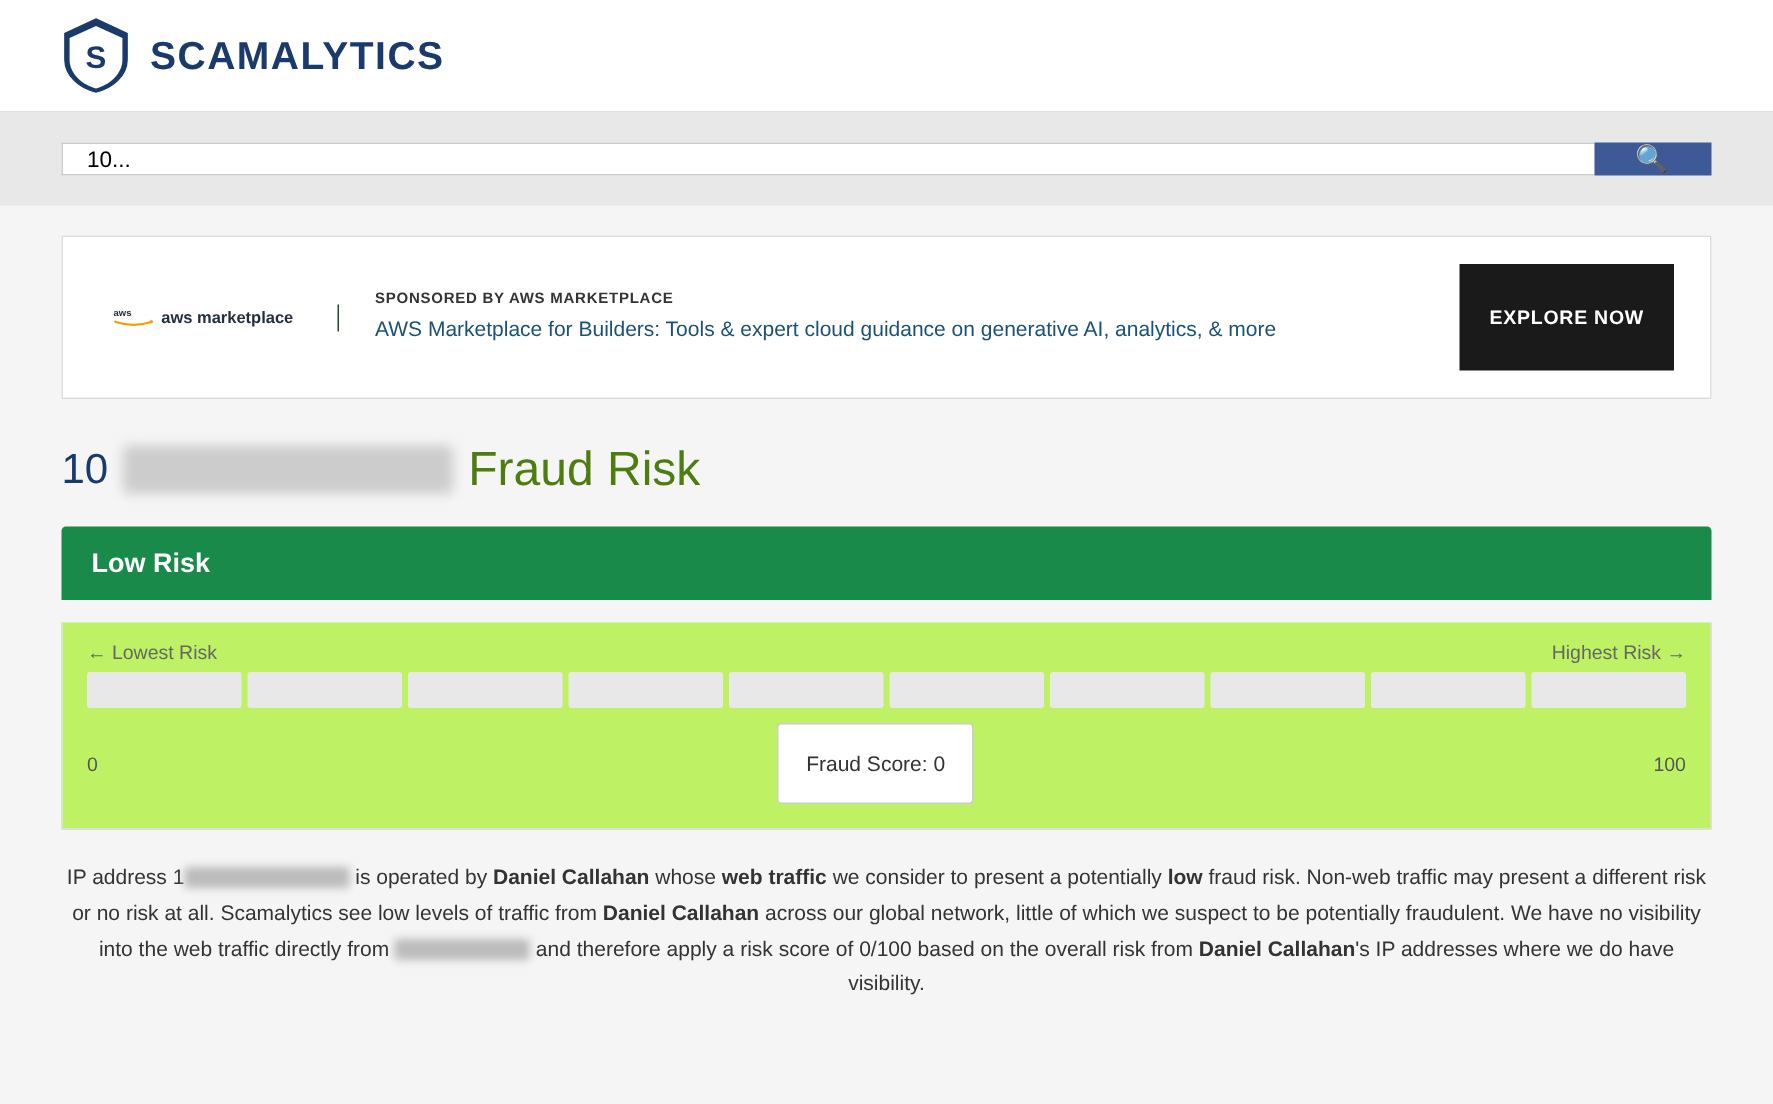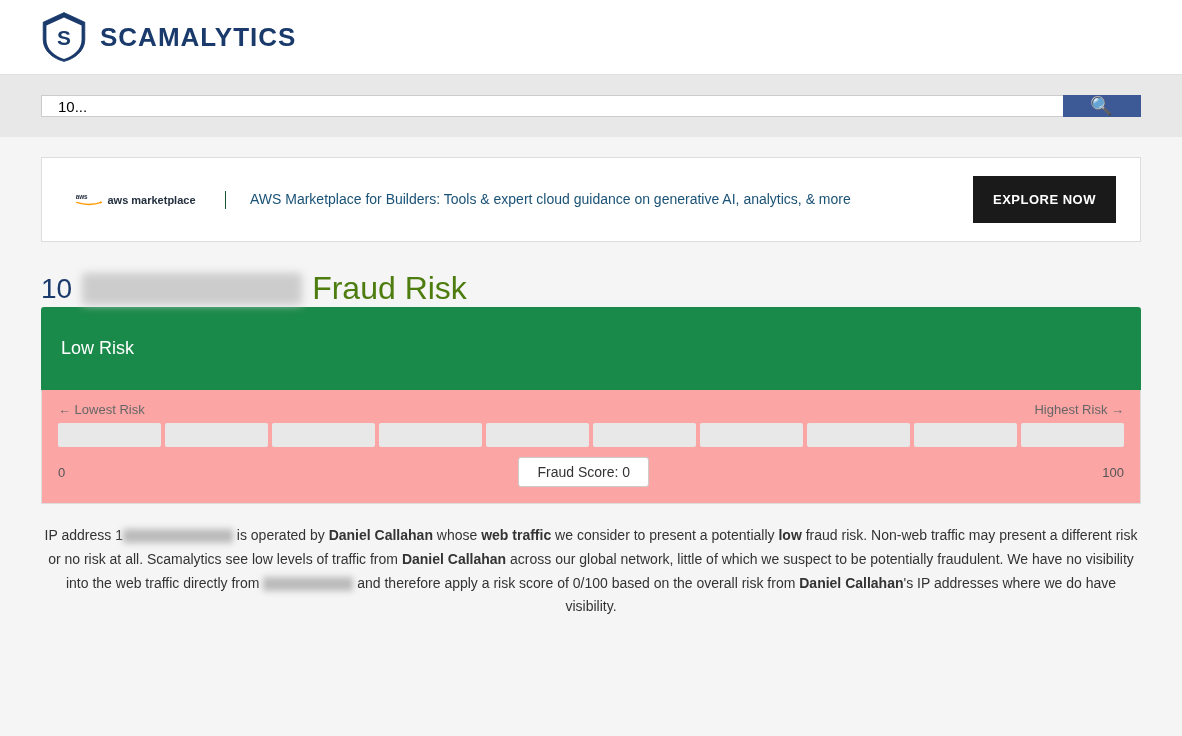--- a/index.html
+++ b/index.html
@@ -106,68 +106,70 @@
       margin-bottom: 4px;
     }
     .ad-description {
       font-size: 14px;
       color: #1a5276;
       line-height: 1.5;
     }
     .ad-cta {
       background: #1a1a1a;
       color: #fff;
-      padding: 16px 20px;
+      padding: 28px 20px;
       font-size: 13px;
       font-weight: bold;
       border: none;
       cursor: pointer;
       white-space: nowrap;
       letter-spacing: 0.5px;
     }
 
     
     .page-heading {
       font-size: 28px;
       font-weight: 400;
       color: #1a3a6b;
+      margin-bottom: 20px;
       display: flex;
       align-items: center;
       gap: 10px;
     }
     .heading-blurred {
       display: inline-block;
       background: #ccc;
       color: transparent;
       border-radius: 3px;
       filter: blur(4px);
       user-select: none;
       width: 220px;
       height: 32px;
       vertical-align: middle;
     }
 
     
     .risk-banner {
       background: #1a8a4a;
       color: #fff;
-      padding: 31px 20px;
+      padding: 14px 20px;
       font-size: 18px;
-      font-weight: normal;
+      font-weight: bold;
       margin-bottom: 0;
       border-radius: 3px 3px 0 0;
     }
 
     
     .risk-scale-container {
-      background: #fca5a5;
+      background: #bef264;
       border: 1px solid #ddd;
       border-top: none;
       padding: 12px 16px 16px 16px;
       margin-bottom: 20px;
+      margin-top: 15px;
     }
     .risk-labels {
       display: flex;
       justify-content: space-between;
       font-size: 13px;
       color: #666;
       margin-bottom: 6px;
     }
     .risk-bar-track {
       display: flex;
@@ -189,21 +191,21 @@
       font-size: 13px;
       color: #555;
     }
     .risk-score-max {
       font-size: 13px;
       color: #555;
     }
     .fraud-score-badge {
       background: #fff;
       border: 1px solid #ccc;
-      padding: 6px 18px;
+      padding: 18px 18px;
       font-size: 14px;
       color: #333;
       border-radius: 3px;
     }
 
     
     .description-para {
       font-size: 14px;
       color: #333;
       line-height: 1.7;
@@ -272,20 +274,21 @@
             <rect width="80" height="50" fill="white"></rect>
             <text x="2" y="22" font-size="18" font-weight="bold" fill="#232f3e" font-family="Arial">aws</text>
             <path d="M5 32 Q40 44 75 32" stroke="#ff9900" stroke-width="4" fill="none" stroke-linecap="round"></path>
             <polygon points="72,28 78,32 72,36" fill="#ff9900"></polygon>
           </svg>
           <span style="font-size:11px;color:#232f3e;font-weight:600;">aws marketplace</span>
         </div>
       </div>
     </div>
     <div class="ad-content">
+      <div class="ad-sponsored">SPONSORED BY AWS MARKETPLACE</div>
       <div class="ad-description">AWS Marketplace for Builders: Tools &amp; expert cloud guidance on generative AI, analytics, &amp; more</div>
     </div>
     <button class="ad-cta">EXPLORE NOW</button>
   </div>
 
   <div class="page-heading">
     <span style="color:#1a3a6b;font-size:28px;font-weight:400;">10</span>
     <span class="heading-blurred">&nbsp;</span>
     <span style="color:#4d7c0f;font-size:32px;font-weight:400;">Fraud Risk</span>
   </div>

